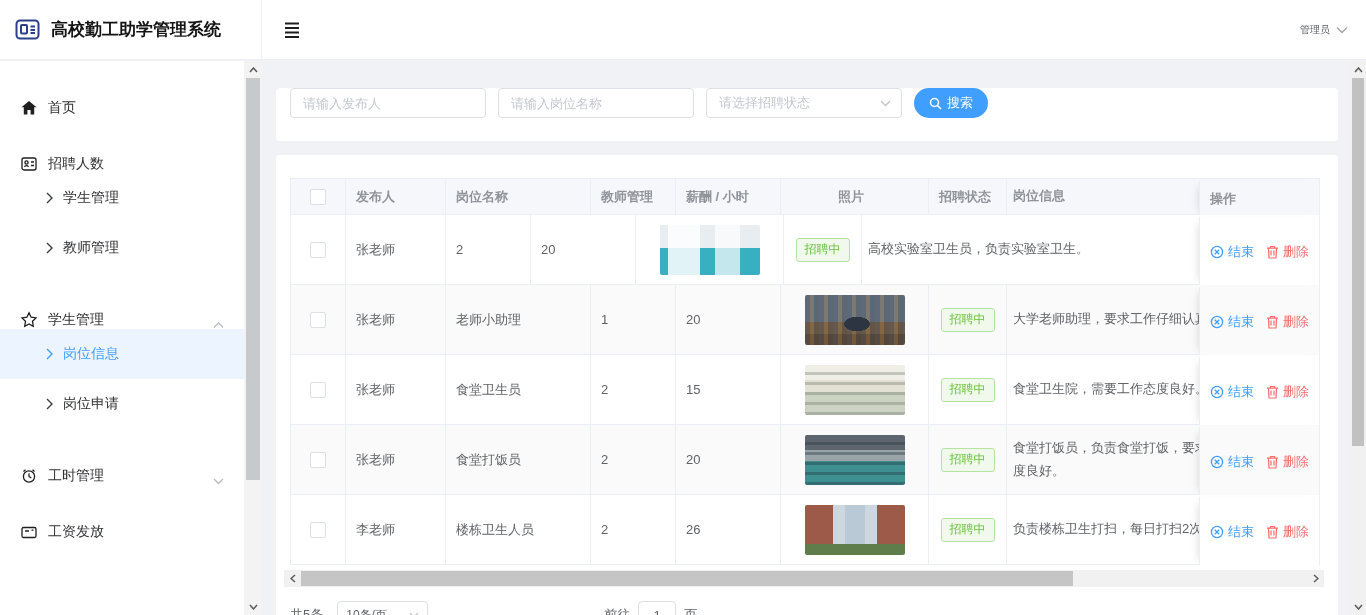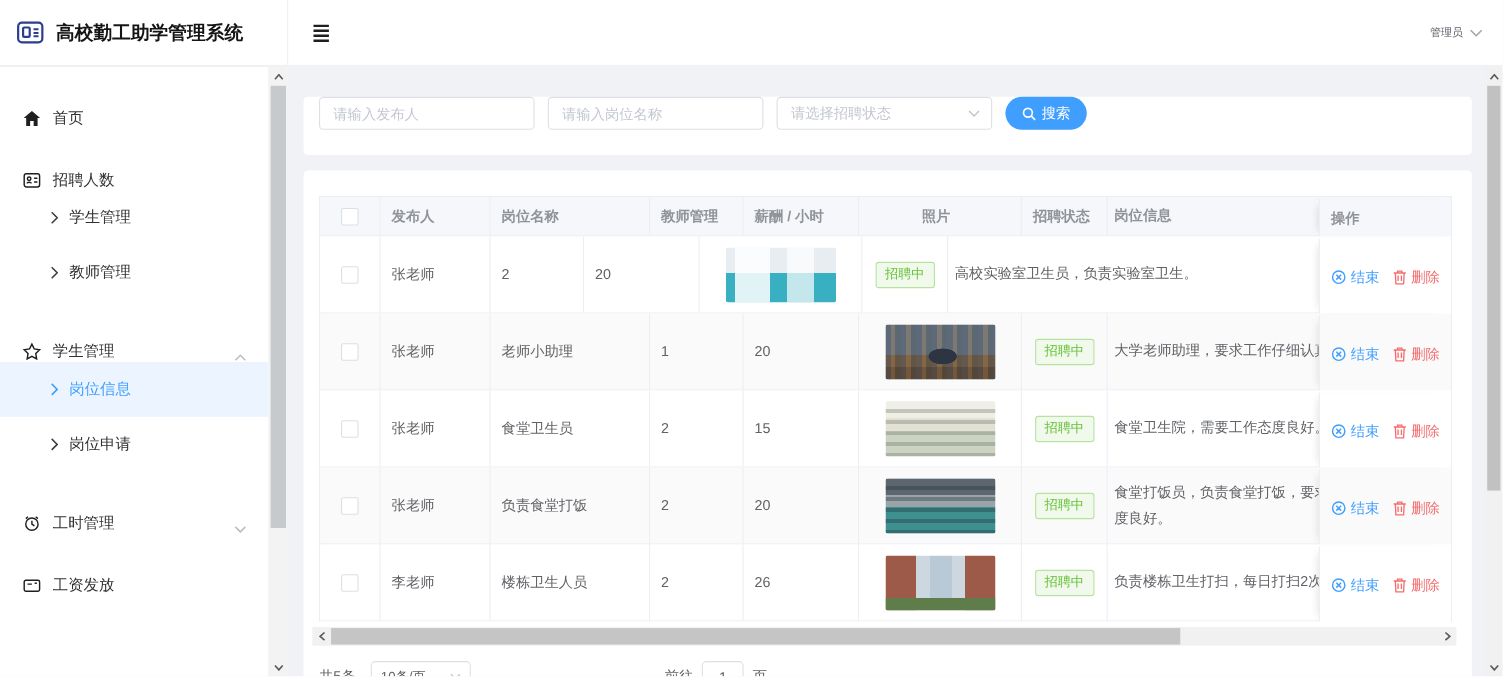--- a/index.html
+++ b/index.html
@@ -387,21 +387,21 @@
         <span>删除</span>
       </span>
     </div>
   </div>
 
   <div class="tr">
     <div class="td c-check">
                 <span class="checkbox"></span>
               </div>
     <div class="td c-pub">张老师</div>
-    <div class="td c-job">负责食堂打饭</div>
+    <div class="td c-job">食堂打饭员</div>
     <div class="td c-count">2</div>
     <div class="td c-salary">20</div>
     <div class="td c-photo">
                 <span class="photo photo-canteen2"></span>
               </div>
     <div class="td c-status">
                 <span class="badge">招聘中</span>
               </div>
     <div class="td c-info">
                 <span class="info-text">食堂打饭员，负责食堂打饭，要求工作态度良好。</span>

